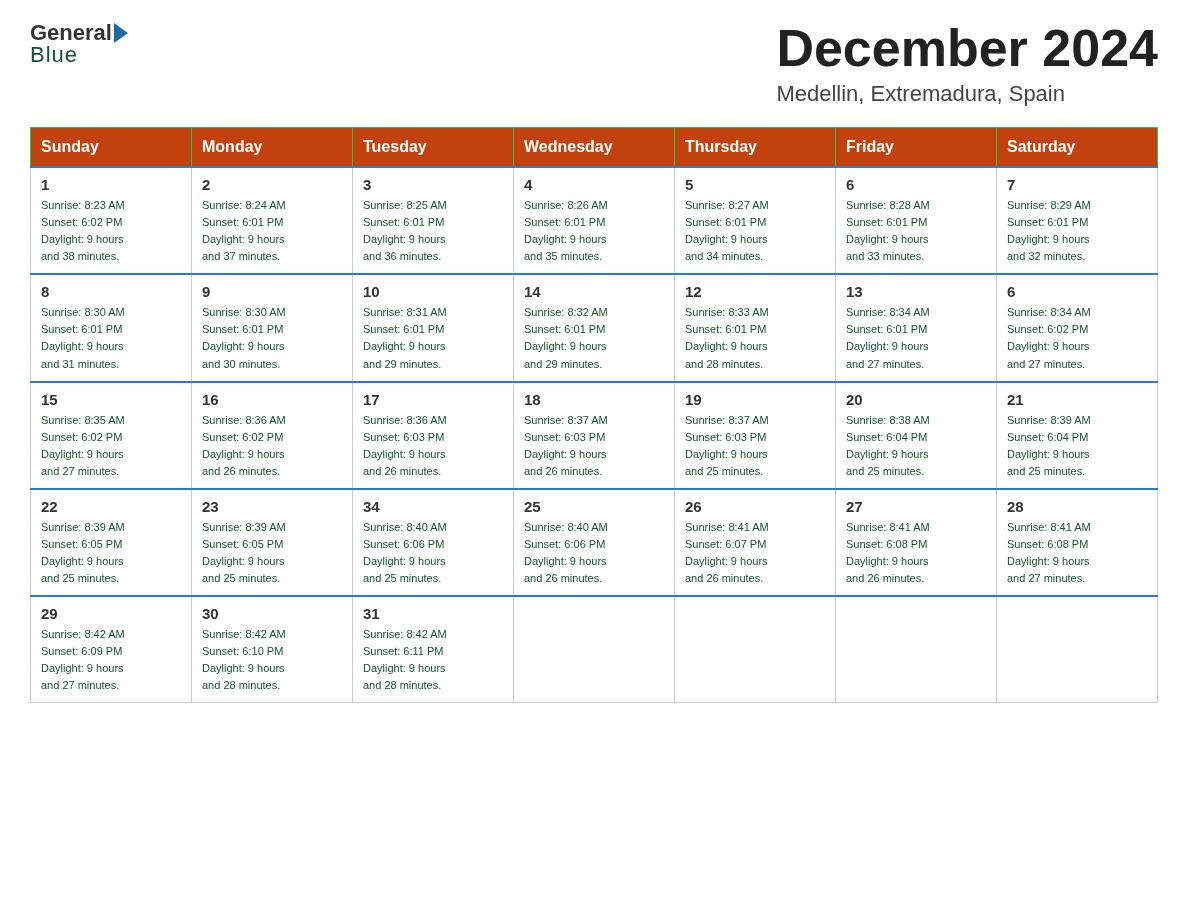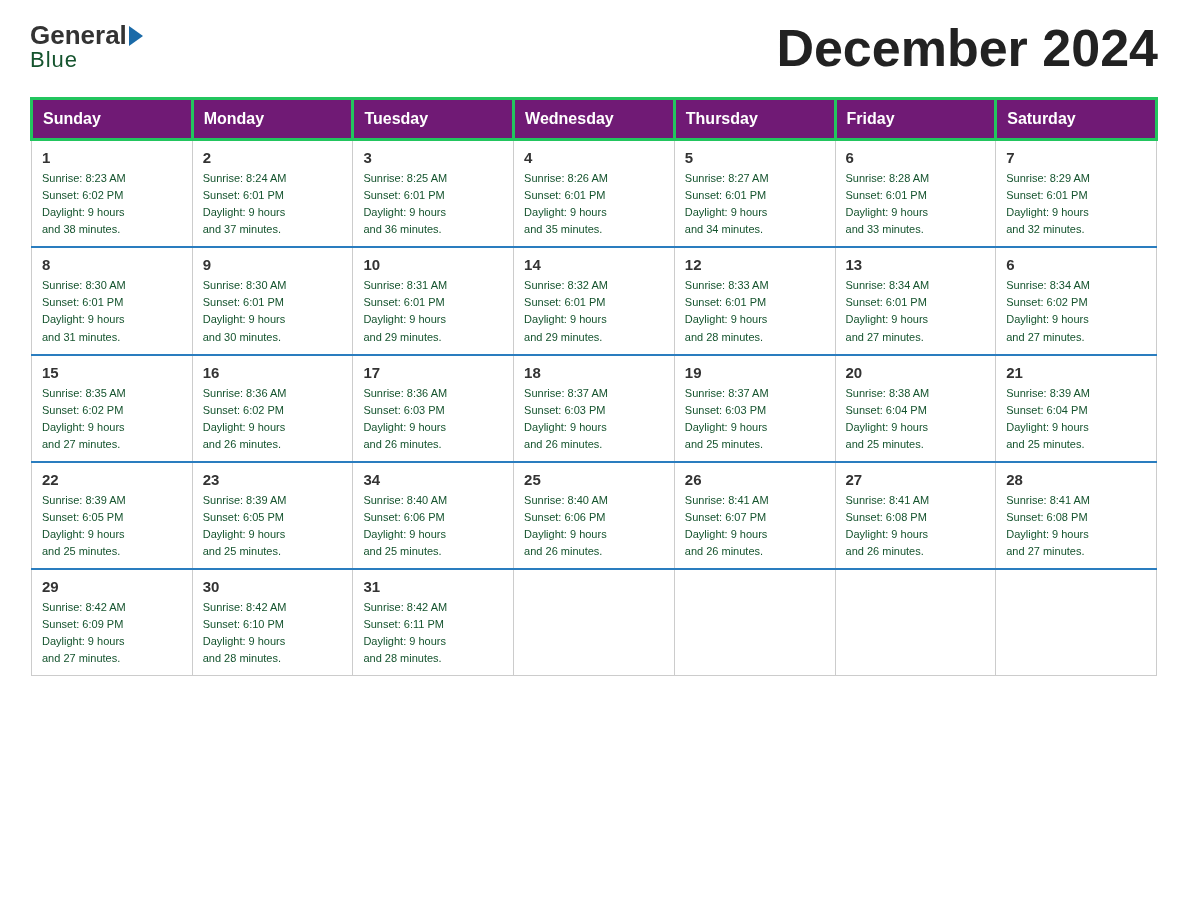--- a/index.html
+++ b/index.html
@@ -17,21 +17,21 @@
       margin-bottom: 20px;
     }
     .logo {
       display: flex;
       flex-direction: column;
       align-items: flex-start;
     }
     .logo-text {
       display: flex;
       align-items: center;
-      font-size: 26px;
+      font-size: 22px;
       font-weight: bold;
       color: #333;
     }
     .logo-general { color: #333; }
     .logo-triangle {
       width: 0;
       height: 0;
       border-left: 14px solid #1a6aa8;
       border-top: 10px solid transparent;
       border-bottom: 10px solid transparent;
@@ -56,26 +56,26 @@
     .location-title {
       font-size: 22px;
       color: #444;
       margin-top: 4px;
     }
     .calendar {
       width: 100%;
       border-collapse: collapse;
     }
     .calendar th {
-      background: #701a75;
+      background: #c2410c;
       color: #fff;
       font-size: 16px;
       padding: 10px 10px;
       text-align: left;
-      border: 3px solid #22c55e;
+      border: 1px solid #22c55e;
     }
     .calendar td {
       vertical-align: top;
       padding: 8px 10px;
       border: 1px solid #ccc;
       border-top: 2px solid #2a7dbf;
       font-size: 13px;
       color: #333;
       width: 14.28%;
       min-height: 100px;
@@ -105,20 +105,21 @@
 <div class="header">
   <div class="logo">
     <div class="logo-text">
       <span class="logo-general">General</span>
       <span class="logo-triangle"></span>
     </div>
     <div class="logo-underline">Blue</div>
   </div>
   <div class="title-area">
     <div class="month-title">December 2024</div>
+    <div class="location-title">Medellin, Extremadura, Spain</div>
   </div>
 </div>
 
 <table class="calendar">
   <thead>
     <tr>
     <th>Sunday</th>
         <th>Monday</th>
         <th>Tuesday</th>
         <th>Wednesday</th>

